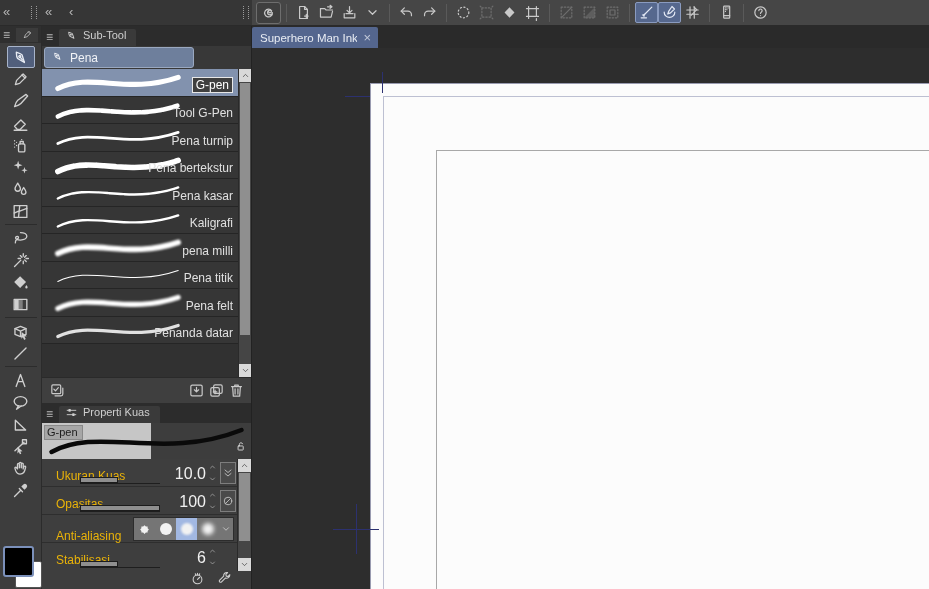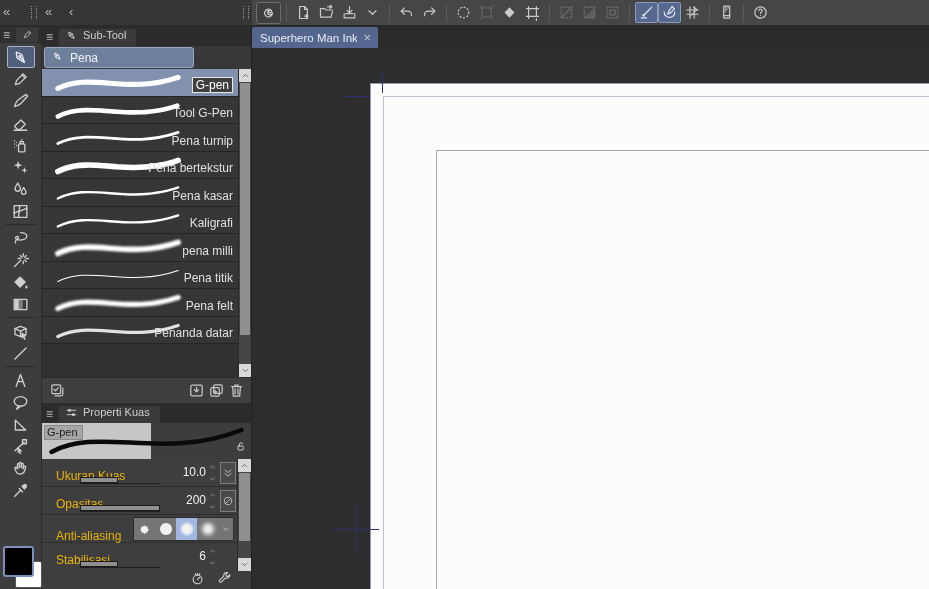--- a/index.html
+++ b/index.html
@@ -85,21 +85,21 @@
   .preview-badge{ position:absolute; left:2px; top:2px; background:#a6a6a6; color:#1d1d1d;
     font-size:11px; padding:0 4px 1px 2px; border:1px solid #898989; }
   .lock{ position:absolute; right:4px; bottom:2px; color:#d8d8d8; }
   .lock svg{ width:13px; height:13px; }
   .settings{ display:flex; height:112px; }
   .set-rows{ flex:1; }
   .set-row{ position:relative; height:28px; border-bottom:1px solid #2e2e2e; }
   .set-label{ position:absolute; left:14px; top:3px; font-size:12px; color:#eab308;margin-top:7px; }
   .slider{ position:absolute; left:38px; top:18px; width:80px; height:7px; border-bottom:1px solid #1e1e1e; }
   .slider .fill{ height:100%; background:#8f8f8f; border:1px solid #1c1c1c; }
-  .set-value{ position:absolute; right:31px; top:6px; font-size:12px; color:#f0f0f0; }
+  .set-value{ position:absolute; right:31px; top:6px; font-size:16px; color:#f0f0f0; }
   .spinner{ position:absolute; right:19px; top:4px; width:11px; height:20px; color:#c9c9c9;
     display:flex; flex-direction:column; align-items:center; justify-content:space-between; }
   .spinner svg{ width:9px; height:8px; }
   .side-btn{ position:absolute; right:1px; top:3px; width:16px; height:22px; border:1px solid #7d7d7d;
     background:#4a4a4a; color:#c9c9c9; display:flex; align-items:center; justify-content:center; }
   .side-btn svg{ width:12px; height:12px; }
   .aa-group{ position:absolute; left:91px; top:2px; height:24px; display:flex;
     border:1px solid #2c2c2c; background:#757575; color:#3a3a3a; }
   .aa-btn{ width:21px; display:flex; align-items:center; justify-content:center; }
   .aa-btn.selected{ background:#a2b8e2; }
@@ -594,21 +594,21 @@
                 <path d="M6 13l6 5 6-5"></path>
               </svg>
             </span>
         </div>
 
         <div class="set-row">
           <span class="set-label">Opasitas</span>
           <div class="slider">
               <div class="fill" style="width: 100%;"></div>
             </div>
-          <span class="set-value">200</span>
+          <span class="set-value">100</span>
           <span class="spinner" id="sp2">
               <svg viewBox="0 0 24 24" fill="none" stroke="currentColor" stroke-width="1.7" stroke-linecap="round" stroke-linejoin="round">
                 <path d="M6 15l6-6 6 6"></path>
               </svg>
               <svg viewBox="0 0 24 24" fill="none" stroke="currentColor" stroke-width="1.7" stroke-linecap="round" stroke-linejoin="round">
                 <path d="M6 9l6 6 6-6"></path>
               </svg>
             </span>
           <span class="side-btn" id="sb2">
               <svg viewBox="0 0 24 24" fill="none" stroke="currentColor" stroke-width="1.7" stroke-linecap="round" stroke-linejoin="round">

